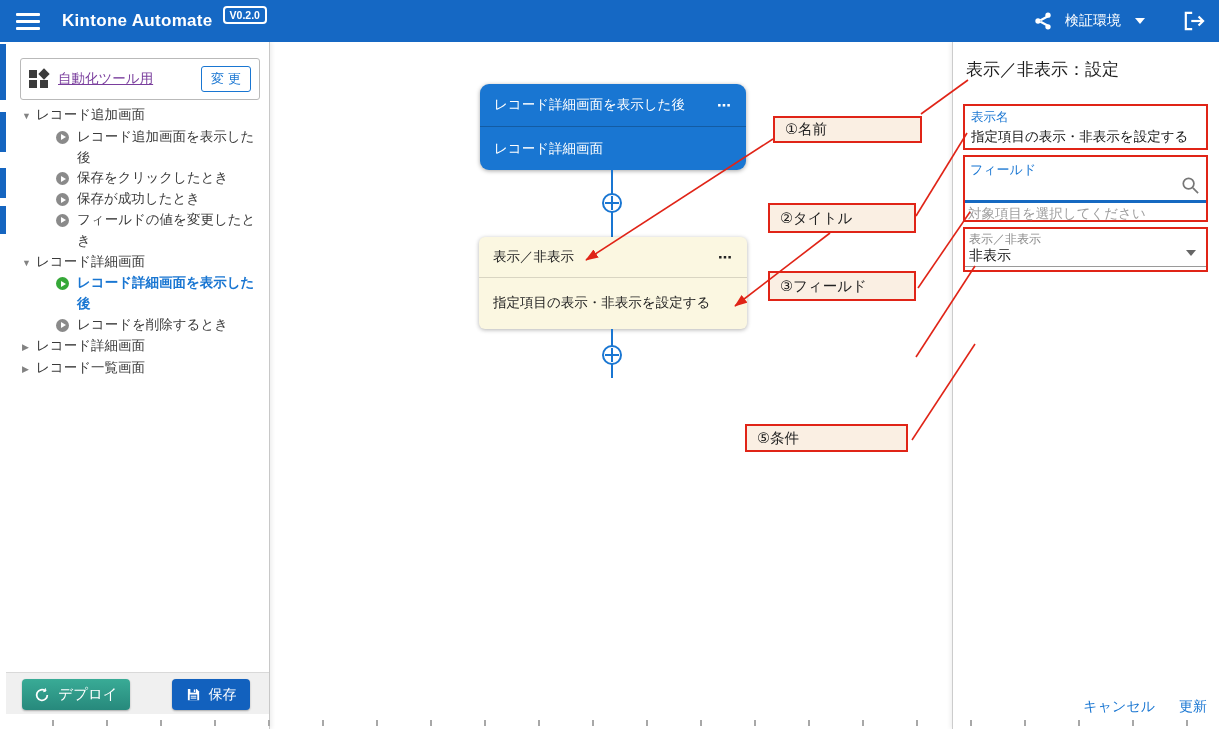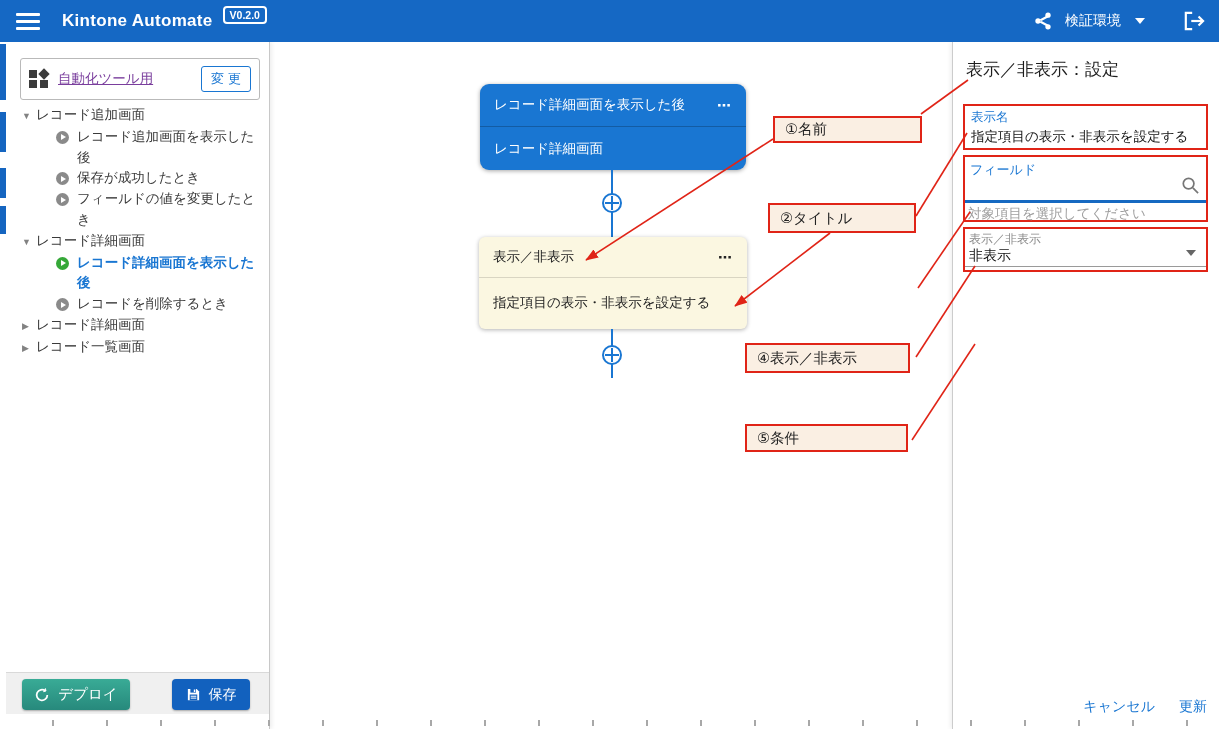--- a/index.html
+++ b/index.html
@@ -167,20 +167,24 @@
       <div class="t-row group">
         <span class="twisty">▼</span>
         <span class="t-label">レコード追加画面</span>
       </div>
       <div class="t-row event">
         <span class="play"></span>
         <span class="t-label">レコード追加画面を表示した後</span>
       </div>
       <div class="t-row event">
         <span class="play"></span>
+        <span class="t-label">保存をクリックしたとき</span>
+      </div>
+      <div class="t-row event">
+        <span class="play"></span>
         <span class="t-label">保存が成功したとき</span>
       </div>
       <div class="t-row event">
         <span class="play"></span>
         <span class="t-label">フィールドの値を変更したとき</span>
       </div>
       <div class="t-row group">
         <span class="twisty">▼</span>
         <span class="t-label">レコード詳細画面</span>
       </div>
@@ -257,22 +261,22 @@
         <span class="ph"></span>
         <span class="pv"></span>
       </div>
 
     <div class="ann-box ann-1">
         <span>①名前</span>
       </div>
     <div class="ann-box ann-2">
         <span>②タイトル</span>
       </div>
-    <div class="ann-box ann-4">
-        <span>④表示／非表示</span>
+    <div class="ann-box ann-3">
+        <span>③フィールド</span>
       </div>
     <div class="ann-box ann-5">
         <span>⑤条件</span>
       </div>
   </div>
 
   <div class="panel">
     <div class="panel-title">表示／非表示：設定</div>
 
     <div class="rbox rbox-name">

